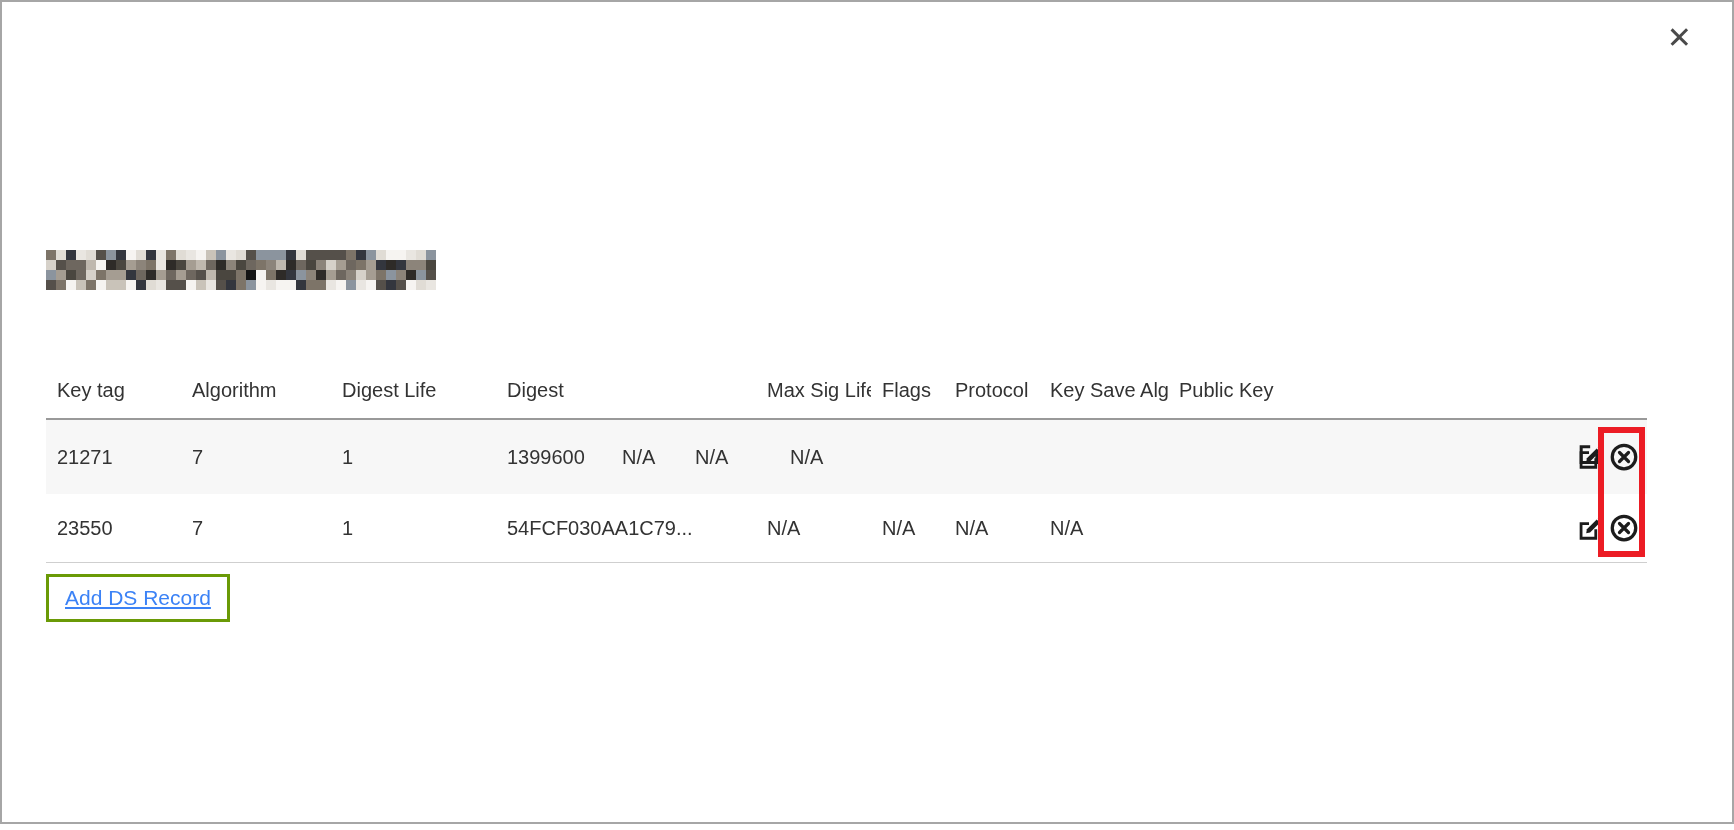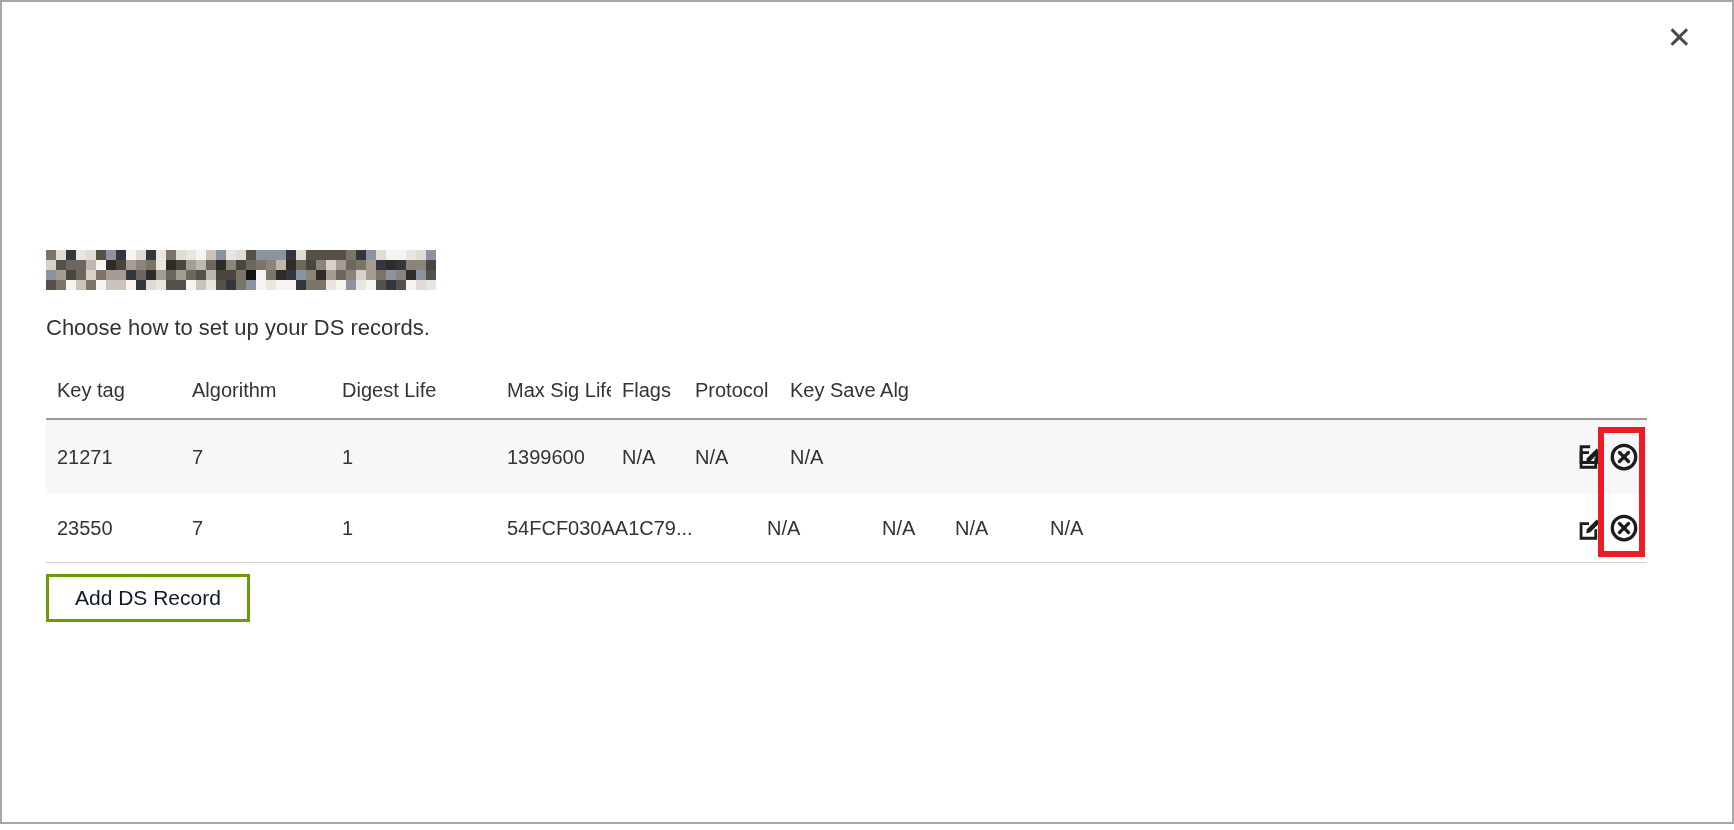--- a/index.html
+++ b/index.html
@@ -32,23 +32,23 @@
   .c-keytag{width:135px;} .c-alg{width:150px;} .c-dtype{width:165px;}
   .c-digest{width:260px;} .c-msl{width:115px;} .c-flags{width:73px;}
   .c-proto{width:95px;} .c-kda{width:129px;} .c-pubkey{flex:1 1 auto;}
   .c-actions{width:88px;display:flex;justify-content:flex-end;align-items:center;
              gap:5px;padding-right:8px;}
   .icon-btn{width:30px;height:30px;display:inline-flex;align-items:center;
             justify-content:center;background:none;border:none;padding:0;cursor:pointer;}
   .icon-btn svg{display:block;}
   
   .add-ds-btn{position:absolute;left:44px;top:572px;background:#fff;
-              border:3px solid #6a9a06;color:#0f172a;font-size:21px;
-              padding:9px 26px;cursor:pointer;
-              font-family:"Liberation Sans","DejaVu Sans",sans-serif;}
+              border:3px solid #6a9a06;color:#3b82f6;font-size:21px;
+              padding:9px 16px;cursor:pointer;
+              font-family:"Liberation Sans","DejaVu Sans",sans-serif;text-decoration:underline;}
   
   .annotation-rect{position:absolute;left:1596px;top:425px;width:47px;height:130px;
                    border:6px solid #ec1c24;pointer-events:none;box-sizing:border-box;}
   
   .footer{position:absolute;left:0;right:0;bottom:0;height:127px;background:#ededed;
           display:flex;align-items:center;justify-content:center;gap:28px;}
   .save-btn{width:178px;height:66px;background:#669900;border:none;
             border-bottom:5px solid #527c00;color:#fff;font-size:23px;
             cursor:pointer;font-family:"Liberation Sans","DejaVu Sans",sans-serif;}
   .cancel-link{color:#2f7de9;font-size:23px;text-decoration:none;cursor:pointer;}
@@ -213,32 +213,33 @@
       <span style="background: rgb(233, 230, 225);"></span>
       <span style="background: rgb(246, 244, 241);"></span>
       <span style="background: rgb(85, 80, 74);"></span>
       <span style="background: rgb(51, 54, 62);"></span>
       <span style="background: rgb(85, 80, 74);"></span>
       <span style="background: rgb(246, 244, 241);"></span>
       <span style="background: rgb(224, 220, 213);"></span>
       <span style="background: rgb(233, 230, 225);"></span>
     </div>
 
-  <div class="instruction">Choose how to set up your DS records.</div>
 
   <div class="ds-table">
 
     <div class="t-row t-head">
       <div class="cell c-keytag">Key tag</div>
       <div class="cell c-alg">Algorithm</div>
       <div class="cell c-dtype">Digest Life</div>
+      <div class="cell c-digest">Digest</div>
       <div class="cell c-msl">Max Sig Life</div>
       <div class="cell c-flags">Flags</div>
       <div class="cell c-proto">Protocol</div>
       <div class="cell c-kda">Key Save Alg</div>
+      <div class="cell c-pubkey">Public Key</div>
       <div class="cell c-actions"></div>
     </div>
 
     <div class="t-row t-body-row odd">
       <div class="cell c-keytag">21271</div>
       <div class="cell c-alg">7</div>
       <div class="cell c-dtype">1</div>
       <div class="cell c-msl">1399600</div>
       <div class="cell c-flags">N/A</div>
       <div class="cell c-proto">N/A</div>

